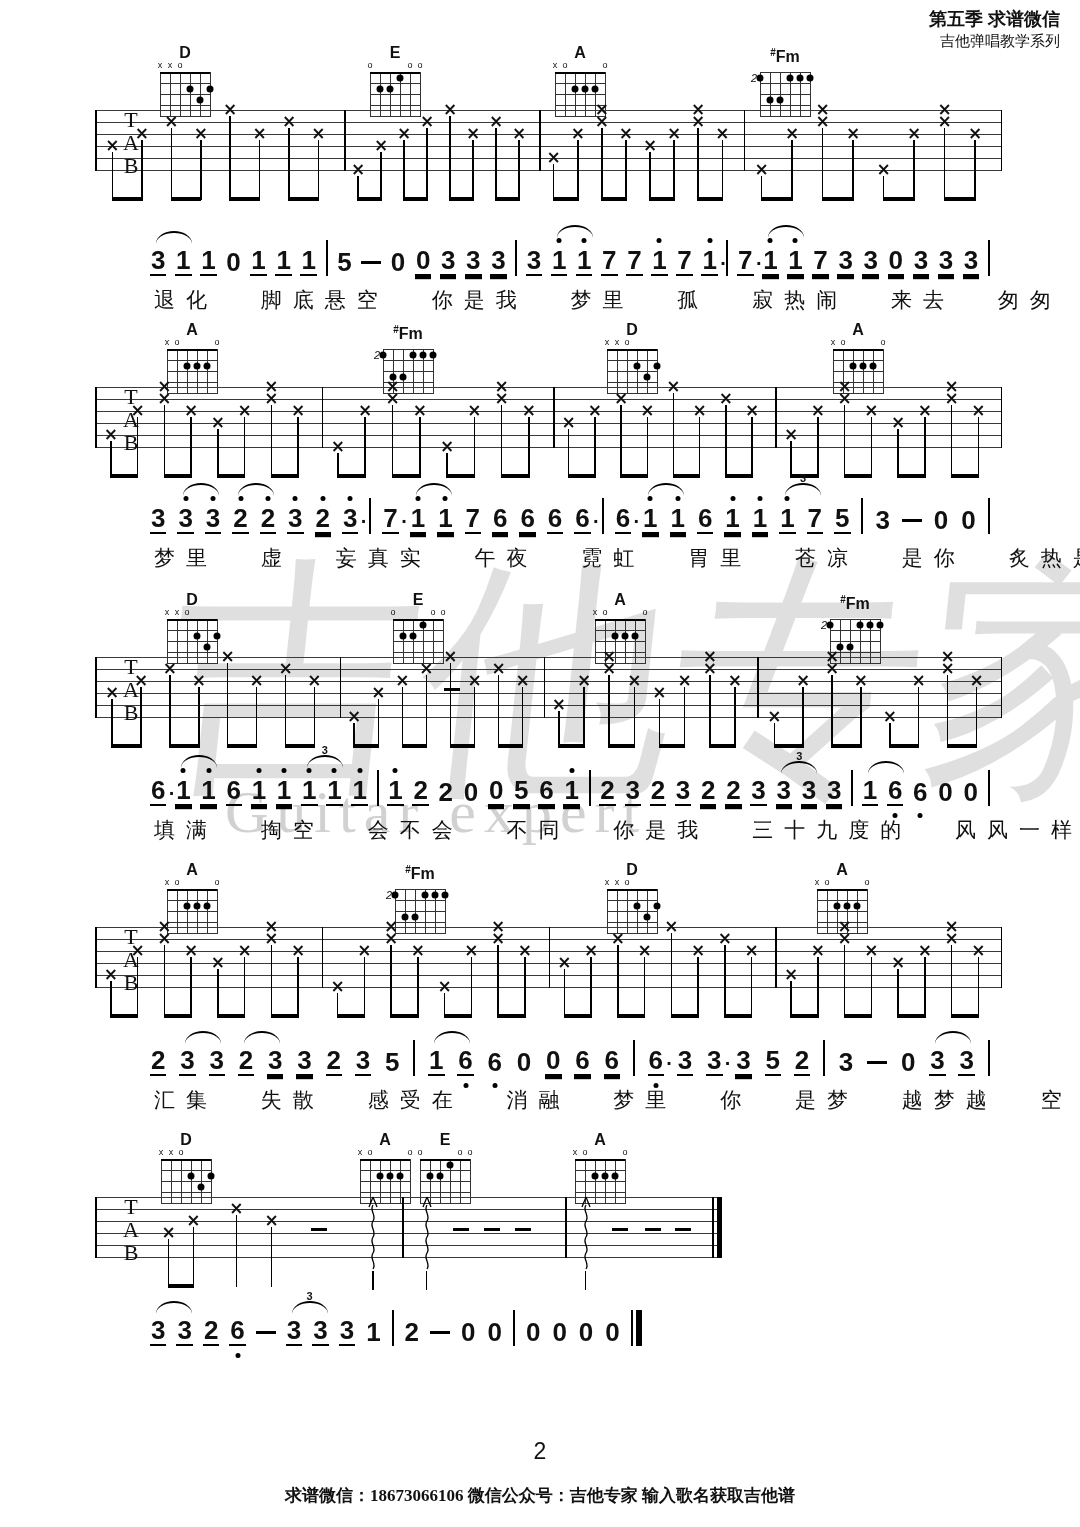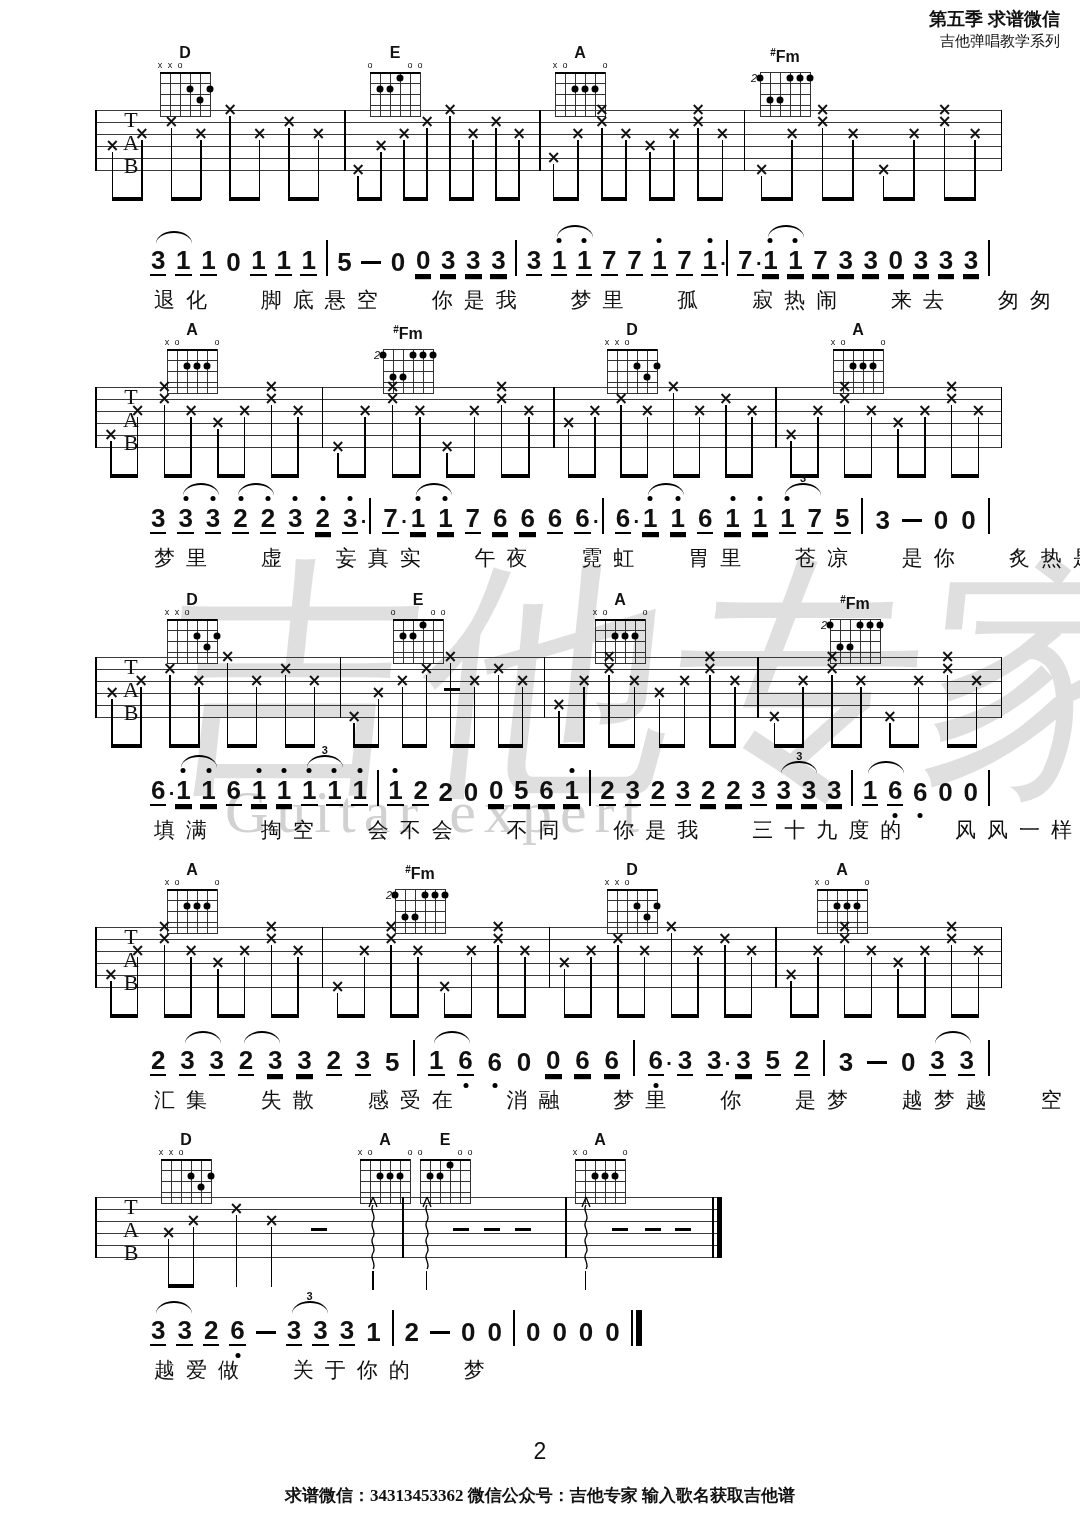--- a/index.html
+++ b/index.html
@@ -1540,19 +1540,18 @@
             <span class="num">0</span>
           </span>
           <span class="tok">
             <span class="num">0</span>
           </span>
           <div class="endtok">
             <i class="thin"></i>
             <i class="thick"></i>
           </div>
         </div>
-        <div class="lyrics">越爱做 关于你的 梦</div>
       </div>
     </div>
 
   <div class="pageno">2</div>
-  <div class="contact">求谱微信：34313453362 微信公众号：吉他专家 输入歌名获取吉他谱</div>
+  <div class="contact">求谱微信：18673066106 微信公众号：吉他专家 输入歌名获取吉他谱</div>
 </div>
 
 </body></html>

